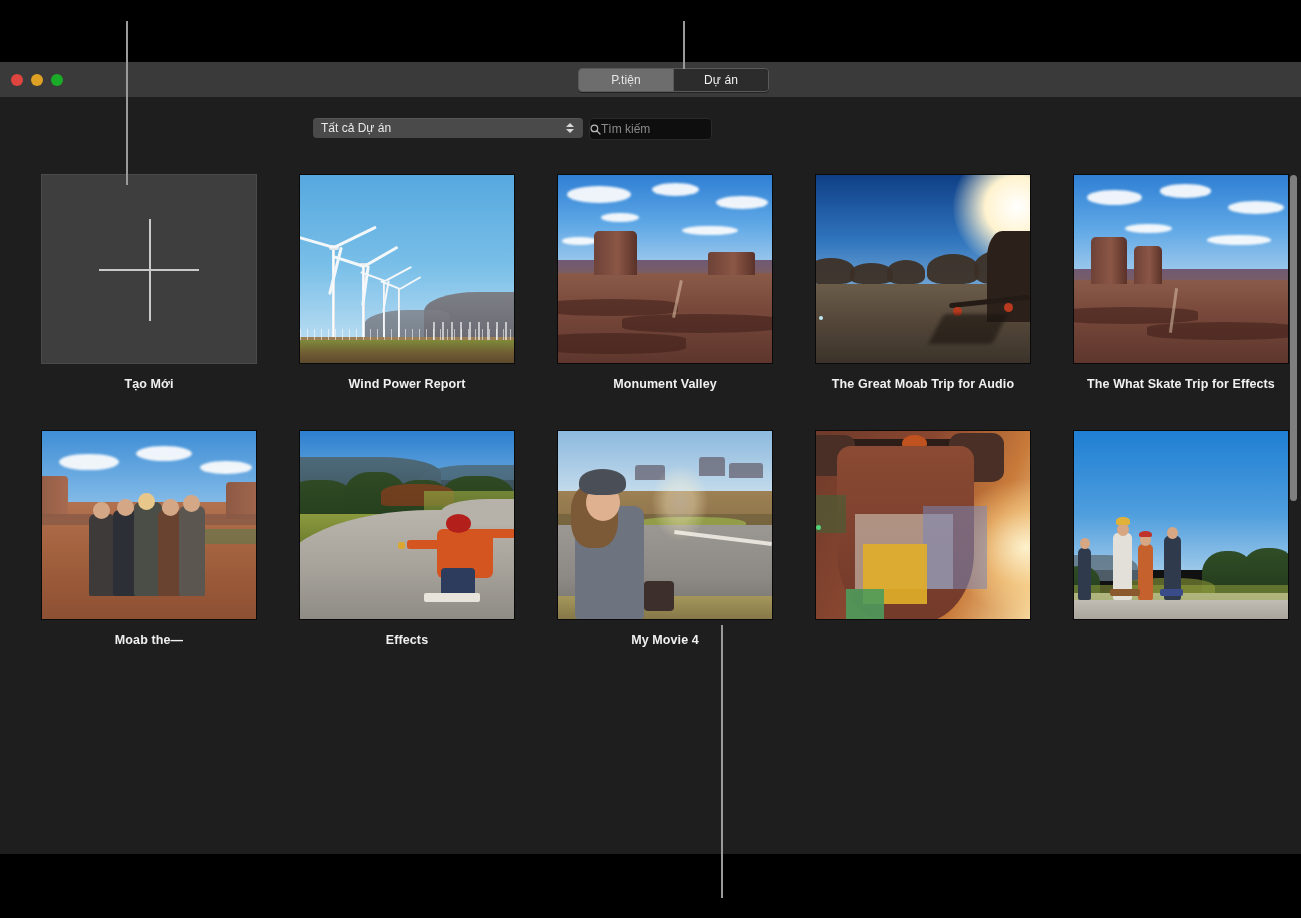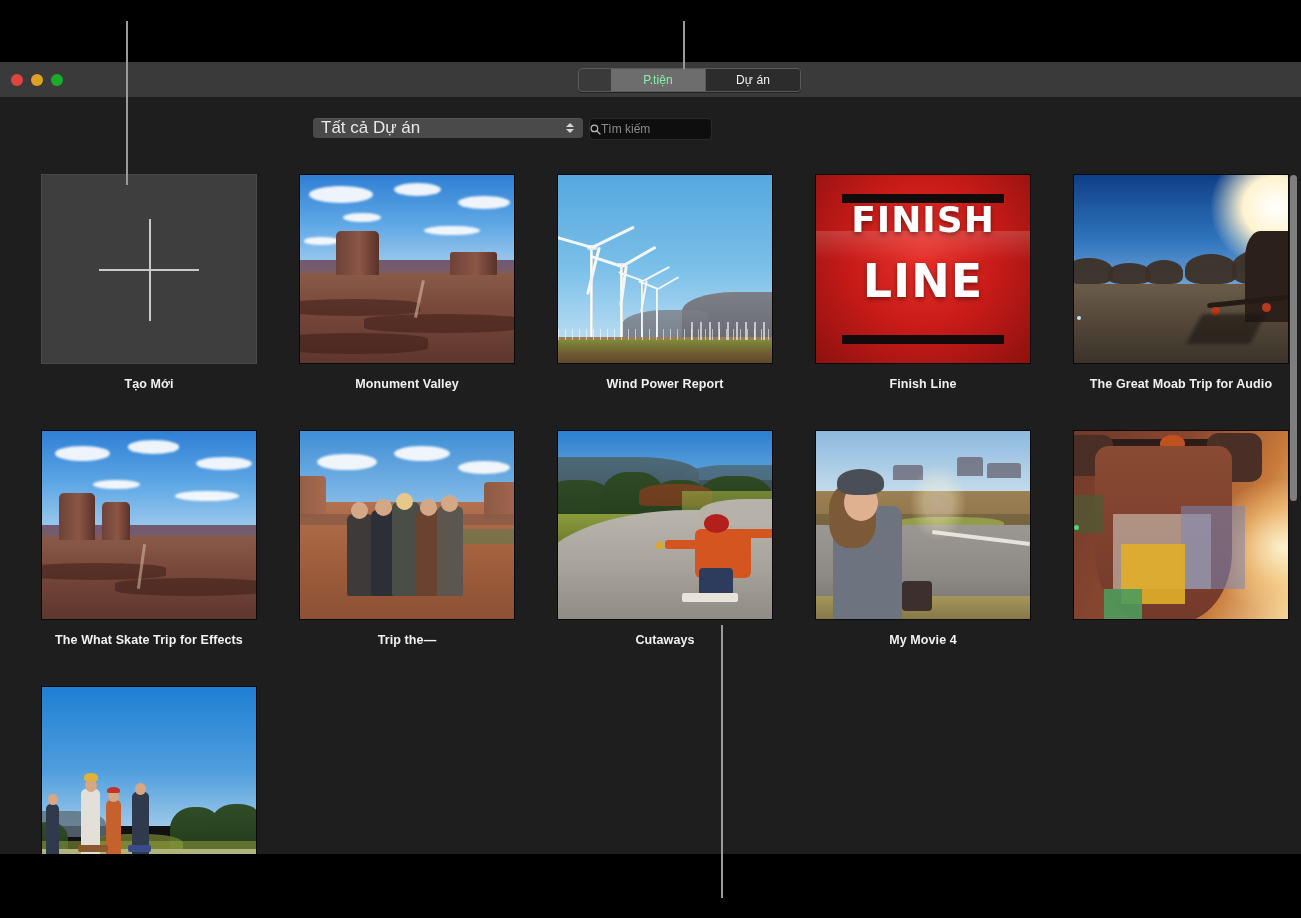--- a/index.html
+++ b/index.html
@@ -76,22 +76,21 @@
     justify-content: center;
     font-size: 12px;
     color: #f2f2f2;
     background: #2c2c2c;
     border-right: 1px solid #5a5a5a;
     letter-spacing: .1px;
   }
   .seg:last-child { border-right: none; }
   .seg.active {
     background: #6d6d6d;
-    color: #86efac;
-    margin-left: 32px;
+    color: #e5e5e5;
   }
 
   
   .toolbar {
     position: absolute;
     left: 0;
     top: 35px;
     width: 1301px;
     height: 39px;
     background: #1e1e1e;
@@ -103,21 +102,21 @@
     top: 56px;
     width: 270px;
     height: 20px;
     background: #4a4a4a;
     border-radius: 4px;
     display: flex;
     align-items: center;
     box-shadow: inset 0 1px 0 rgba(255,255,255,.07);
   }
   .popup-label {
-    font-size: 17px;
+    font-size: 12px;
     color: #e8e8e8;
     padding-left: 8px;
     flex: 1;
     white-space: nowrap;
     overflow: hidden;
   }
   .popup-arrows {
     width: 18px;
     display: flex;
     flex-direction: column;
@@ -389,20 +388,57 @@
 
     <div class="grid-area">
       <div class="grid">
 
         <div class="cell">
           <div class="thumb newproj">
             <span class="plus-h"></span>
             <span class="plus-v"></span>
           </div>
           <div class="cell-label">Tạo Mới</div>
+        </div>
+
+        <div class="cell">
+          <div class="thumb">
+            <div class="art">
+              <div class="layer wp-sky"></div>
+              <div class="layer wp-mtn" style="left:58%; top:62%; width:62%; height:26%; border-radius:40% 0 0 0;"></div>
+              <div class="layer wp-mtn" style="left:30%; top:72%; width:40%; height:16%; border-radius:50% 20% 0 0; opacity:.8;"></div>
+              <div class="layer wp-ground"></div>
+
+              <div class="layer wp-mast" style="left:15%; top:38%; width:3px; height:48%;"></div>
+              <div class="layer wp-hub" style="left:13.4%; top:37%; width:10px; height:5px;"></div>
+              <div class="layer wp-blade" style="left:16%; top:38%; width:3px; height:26%; transform:rotate(14deg);"></div>
+              <div class="layer wp-blade" style="left:16%; top:38%; width:22%; height:3px; transform:rotate(-26deg);"></div>
+              <div class="layer wp-blade" style="left:16%; top:38%; width:18%; height:3px; transform:rotate(196deg);"></div>
+
+              <div class="layer wp-mast" style="left:29%; top:48%; width:3px; height:38%;"></div>
+              <div class="layer wp-hub" style="left:27.6%; top:47%; width:9px; height:4px;"></div>
+              <div class="layer wp-blade" style="left:30%; top:48%; width:3px; height:22%; transform:rotate(8deg);"></div>
+              <div class="layer wp-blade" style="left:30%; top:48%; width:18%; height:3px; transform:rotate(-30deg);"></div>
+              <div class="layer wp-blade" style="left:30%; top:48%; width:15%; height:3px; transform:rotate(198deg);"></div>
+
+              <div class="layer wp-mast" style="left:39%; top:56%; width:2px; height:30%;"></div>
+              <div class="layer wp-blade" style="left:39.5%; top:56%; width:14%; height:2px; transform:rotate(-28deg);"></div>
+              <div class="layer wp-blade" style="left:39.5%; top:56%; width:12%; height:2px; transform:rotate(200deg);"></div>
+              <div class="layer wp-blade" style="left:39.5%; top:56%; width:2px; height:17%; transform:rotate(10deg);"></div>
+
+              <div class="layer wp-mast" style="left:46%; top:60%; width:2px; height:26%;"></div>
+              <div class="layer wp-blade" style="left:46.5%; top:60%; width:11%; height:2px; transform:rotate(-30deg);"></div>
+              <div class="layer wp-blade" style="left:46.5%; top:60%; width:10%; height:2px; transform:rotate(202deg);"></div>
+
+              <div class="layer" style="left:0; top:82%; right:0; height:6%; background:repeating-linear-gradient(90deg, rgba(255,255,255,.55) 0 1px, transparent 1px 7px);"></div>
+              <div class="layer" style="left:62%; top:78%; right:0; height:10%; background:repeating-linear-gradient(90deg, rgba(255,255,255,.6) 0 2px, transparent 2px 9px);"></div>
+              <div class="layer" style="left:0; top:88%; right:0; bottom:0; background:linear-gradient(#7f8a3a 0%, #6f5a33 60%, #5d4a2c 100%);"></div>
+            </div>
+          </div>
+          <div class="cell-label">Wind Power Report</div>
         </div>
 
         <div class="cell">
           <div class="thumb">
             <div class="art">
               <div class="layer mv-sky"></div>
               <div class="layer mv-cloud" style="left:4%;  top:6%;  width:30%; height:9%;"></div>
               <div class="layer mv-cloud" style="left:44%; top:4%;  width:22%; height:7%;"></div>
               <div class="layer mv-cloud" style="left:74%; top:11%; width:24%; height:7%;"></div>
               <div class="layer mv-cloud" style="left:20%; top:20%; width:18%; height:5%;"></div>
@@ -414,70 +450,20 @@
               <div class="layer mv-butte" style="left:70%; top:41%; width:22%; height:12%; border-radius:3px 3px 0 0;"></div>
               <div class="layer mv-ridge" style="left:-6%; top:66%; width:62%; height:9%;"></div>
               <div class="layer mv-ridge" style="left:30%; top:74%; width:74%; height:10%;"></div>
               <div class="layer mv-ridge" style="left:-10%;top:84%; width:70%; height:11%;"></div>
               <div class="layer" style="left:55%; top:56%; width:3px; height:20%; background:rgba(225,195,170,.55); transform:rotate(12deg);"></div>
             </div>
           </div>
           <div class="cell-label">Monument Valley</div>
         </div>
 
-        <div class="cell">
-          <div class="thumb">
-            <div class="art">
-              <div class="layer wp-sky"></div>
-              <div class="layer wp-mtn" style="left:58%; top:62%; width:62%; height:26%; border-radius:40% 0 0 0;"></div>
-              <div class="layer wp-mtn" style="left:30%; top:72%; width:40%; height:16%; border-radius:50% 20% 0 0; opacity:.8;"></div>
-              <div class="layer wp-ground"></div>
-
-              <div class="layer wp-mast" style="left:15%; top:38%; width:3px; height:48%;"></div>
-              <div class="layer wp-hub" style="left:13.4%; top:37%; width:10px; height:5px;"></div>
-              <div class="layer wp-blade" style="left:16%; top:38%; width:3px; height:26%; transform:rotate(14deg);"></div>
-              <div class="layer wp-blade" style="left:16%; top:38%; width:22%; height:3px; transform:rotate(-26deg);"></div>
-              <div class="layer wp-blade" style="left:16%; top:38%; width:18%; height:3px; transform:rotate(196deg);"></div>
-
-              <div class="layer wp-mast" style="left:29%; top:48%; width:3px; height:38%;"></div>
-              <div class="layer wp-hub" style="left:27.6%; top:47%; width:9px; height:4px;"></div>
-              <div class="layer wp-blade" style="left:30%; top:48%; width:3px; height:22%; transform:rotate(8deg);"></div>
-              <div class="layer wp-blade" style="left:30%; top:48%; width:18%; height:3px; transform:rotate(-30deg);"></div>
-              <div class="layer wp-blade" style="left:30%; top:48%; width:15%; height:3px; transform:rotate(198deg);"></div>
-
-              <div class="layer wp-mast" style="left:39%; top:56%; width:2px; height:30%;"></div>
-              <div class="layer wp-blade" style="left:39.5%; top:56%; width:14%; height:2px; transform:rotate(-28deg);"></div>
-              <div class="layer wp-blade" style="left:39.5%; top:56%; width:12%; height:2px; transform:rotate(200deg);"></div>
-              <div class="layer wp-blade" style="left:39.5%; top:56%; width:2px; height:17%; transform:rotate(10deg);"></div>
-
-              <div class="layer wp-mast" style="left:46%; top:60%; width:2px; height:26%;"></div>
-              <div class="layer wp-blade" style="left:46.5%; top:60%; width:11%; height:2px; transform:rotate(-30deg);"></div>
-              <div class="layer wp-blade" style="left:46.5%; top:60%; width:10%; height:2px; transform:rotate(202deg);"></div>
-
-              <div class="layer" style="left:0; top:82%; right:0; height:6%; background:repeating-linear-gradient(90deg, rgba(255,255,255,.55) 0 1px, transparent 1px 7px);"></div>
-              <div class="layer" style="left:62%; top:78%; right:0; height:10%; background:repeating-linear-gradient(90deg, rgba(255,255,255,.6) 0 2px, transparent 2px 9px);"></div>
-              <div class="layer" style="left:0; top:88%; right:0; bottom:0; background:linear-gradient(#7f8a3a 0%, #6f5a33 60%, #5d4a2c 100%);"></div>
-            </div>
-          </div>
-          <div class="cell-label">Wind Power Report</div>
-        </div>
-
-        <div class="cell">
-          <div class="thumb">
-            <div class="art">
-              <div class="layer fl-bg"></div>
-              <div class="layer fl-sheen"></div>
-              <div class="layer fl-bar" style="left:12%; top:10%; width:76%; height:5%;"></div>
-              <div class="layer fl-bar" style="left:12%; top:85%; width:76%; height:5%;"></div>
-              <div class="layer fl-text" style="top:15%; font-size:36px;">FINISH</div>
-              <div class="layer fl-text" style="top:45%; font-size:46px;">LINE</div>
-            </div>
-          </div>
-          <div class="cell-label">Finish Line</div>
-        </div>
 
         <div class="cell">
           <div class="thumb">
             <div class="art">
               <div class="layer ss-sky"></div>
               <div class="layer ss-sun" style="left:64%; top:-16%; width:60%; height:66%;"></div>
               <div class="layer ss-tree" style="left:-4%; top:44%; width:22%; height:14%;"></div>
               <div class="layer ss-tree" style="left:16%; top:47%; width:20%; height:11%;"></div>
               <div class="layer ss-tree" style="left:33%; top:45%; width:18%; height:13%;"></div>
               <div class="layer ss-tree" style="left:52%; top:42%; width:24%; height:16%;"></div>
@@ -533,21 +519,21 @@
               <div class="layer gp-person" style="left:33%; top:42%; width:12%; height:46%; background:#2c2f36;"></div>
               <div class="layer gp-head" style="left:35%; top:36%; width:8%;  height:9%;"></div>
               <div class="layer gp-person" style="left:43%; top:38%; width:13%; height:50%; background:#4a4e46;"></div>
               <div class="layer gp-head" style="left:45%; top:33%; width:8%;  height:9%; background:#e8c78a;"></div>
               <div class="layer gp-person" style="left:54%; top:42%; width:12%; height:46%; background:#6a4330;"></div>
               <div class="layer gp-head" style="left:56%; top:36%; width:8%;  height:9%;"></div>
               <div class="layer gp-person" style="left:64%; top:40%; width:12%; height:48%; background:#5c5650;"></div>
               <div class="layer gp-head" style="left:66%; top:34%; width:8%;  height:9%;"></div>
             </div>
           </div>
-          <div class="cell-label">Trip the—</div>
+          <div class="cell-label">Moab the—</div>
         </div>
 
 
         <div class="cell">
           <div class="thumb">
             <div class="art">
               <div class="layer cw-sky"></div>
               <div class="layer cw-mtn" style="left:-6%; top:14%; width:72%; height:22%; border-radius:0 40% 0 0;"></div>
               <div class="layer cw-mtn" style="left:56%; top:18%; width:56%; height:20%; border-radius:40% 0 0 0; opacity:.85;"></div>
               <div class="layer cw-trees" style="left:-8%; top:26%; width:34%; height:30%;"></div>
@@ -561,21 +547,21 @@
               <div class="layer" style="left:66%; top:36%; width:44%; height:14%; background:#b6b2aa; border-radius:50% 0 0 0;"></div>
               <div class="layer cw-rider" style="left:64%; top:52%; width:26%; height:26%;"></div>
               <div class="layer cw-rider" style="left:50%; top:58%; width:22%; height:5%; border-radius:3px;"></div>
               <div class="layer cw-rider" style="left:86%; top:52%; width:18%; height:5%; border-radius:3px;"></div>
               <div class="layer cw-helmet" style="left:68%; top:44%; width:12%; height:10%;"></div>
               <div class="layer" style="left:66%; top:73%; width:16%; height:16%; background:#2d3c5c; border-radius:4px;"></div>
               <div class="layer cw-deck" style="left:58%; top:86%; width:26%; height:5%;"></div>
               <div class="layer" style="left:46%; top:59%; width:7px; height:7px; background:#d8a832; border-radius:2px;"></div>
             </div>
           </div>
-          <div class="cell-label">Cutaways</div>
+          <div class="cell-label">Effects</div>
         </div>
 
         <div class="cell">
           <div class="thumb">
             <div class="art">
               <div class="layer mm-sky"></div>
               <div class="layer mm-mesa" style="left:36%; top:18%; width:14%; height:8%;"></div>
               <div class="layer mm-mesa" style="left:66%; top:14%; width:12%; height:10%;"></div>
               <div class="layer mm-mesa" style="left:80%; top:17%; width:16%; height:8%;"></div>
               <div class="layer mm-desert"></div>

